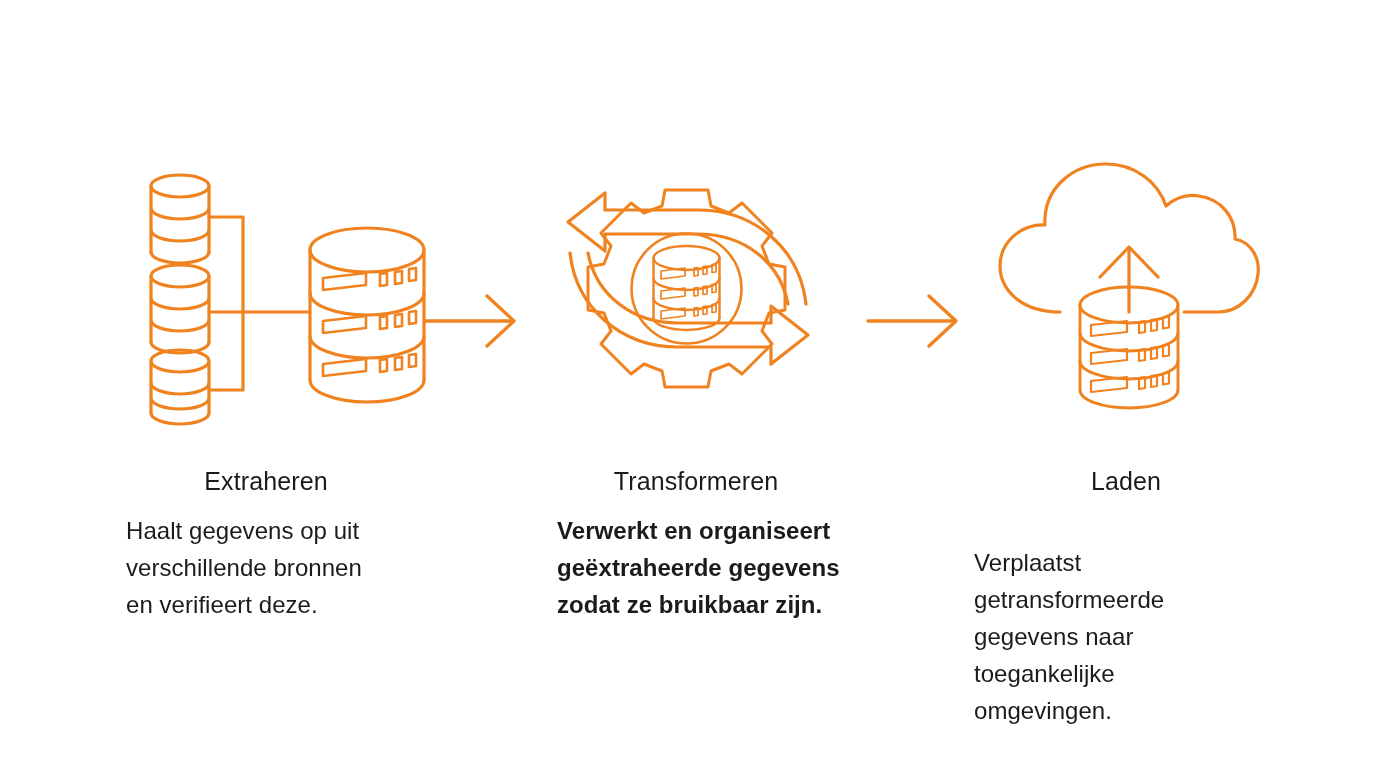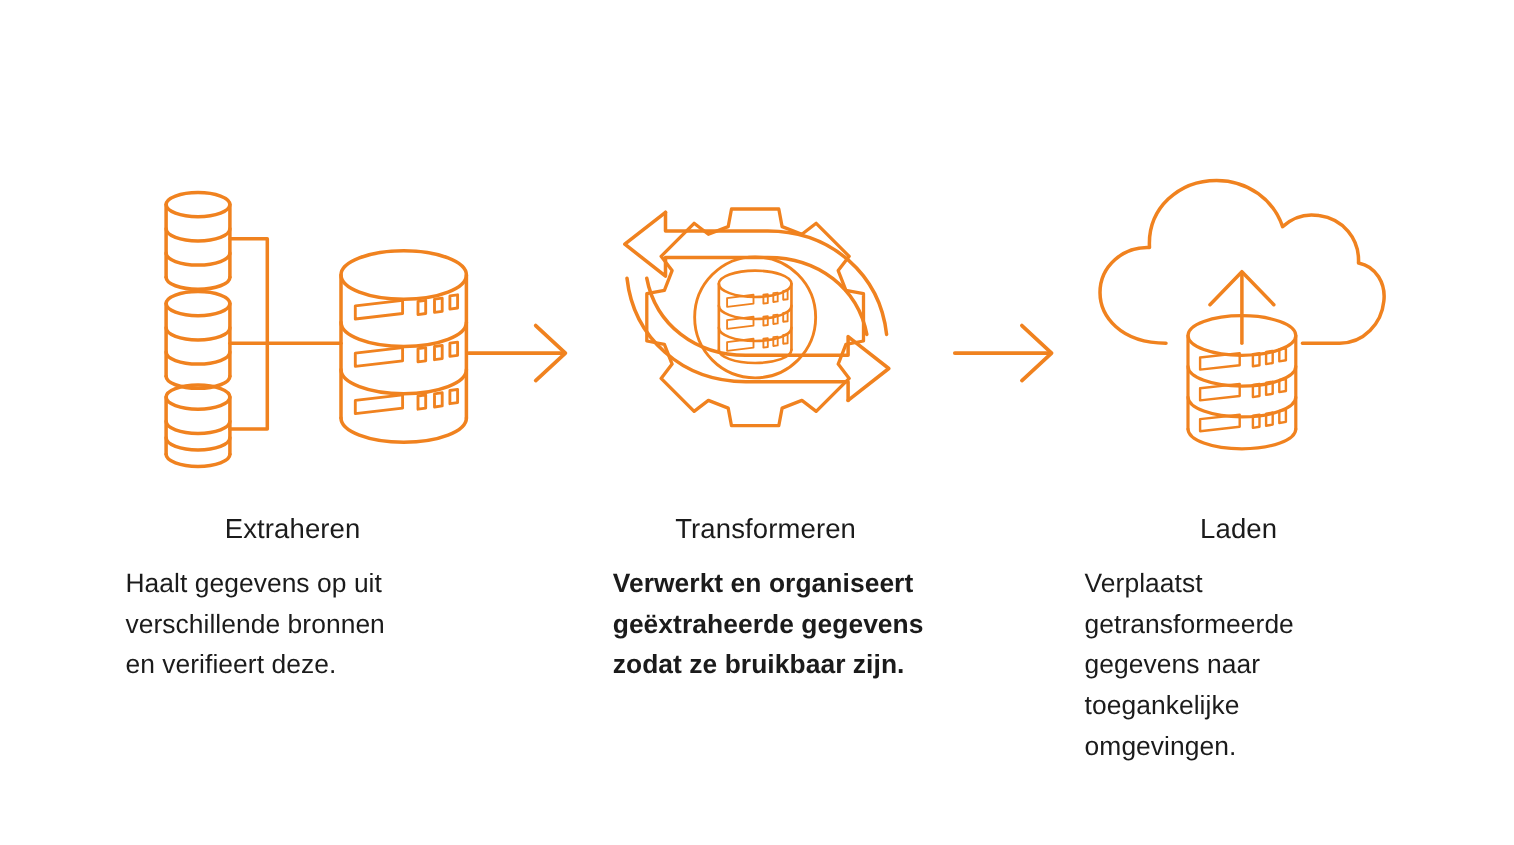--- a/index.html
+++ b/index.html
@@ -55,29 +55,29 @@
     font-weight: 400;
     line-height: 37px;
     color: #1b1b1b;
     letter-spacing: 0.05px;
     white-space: pre-line;
   }
 
   
   #stage-extract  { left: 100px;  width: 332px; }
   #stage-extract  .stage-icon { left: 35px; top: 12px; }
-  #stage-extract  .stage-desc { left: 14px;  width: 320px; }
+  #stage-extract  .stage-desc { left: 26px;  width: 320px; }
 
   #stage-transform { left: 530px; width: 332px; }
   #stage-transform .stage-icon { left: 18px; top: 2px; }
   #stage-transform .stage-desc { left: 27px; width: 330px; font-weight: bold; }
 
   #stage-load     { left: 960px; width: 332px; }
   #stage-load     .stage-icon { left: 28px; top: 2px; }
-  #stage-load     .stage-desc { left: 26px; width: 320px; }
+  #stage-load     .stage-desc { left: 14px; width: 320px; margin-top: 32px; }
 
   .connector {
     position: absolute;
     top: 292px;
   }
   #connector-1 { left: 424px; }
   #connector-2 { left: 866px; }
 
   svg { display: block; overflow: visible; }
   .ln {

